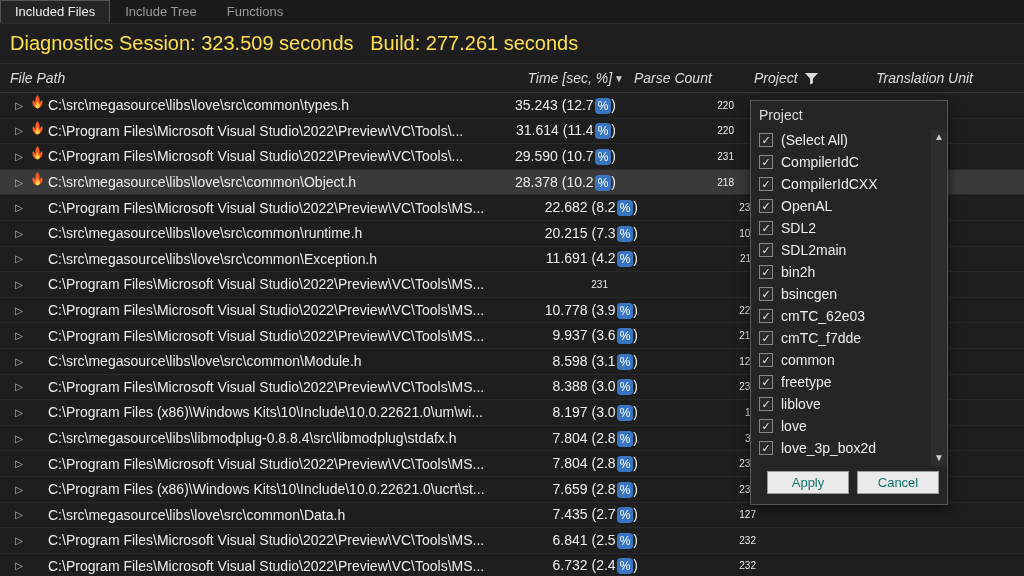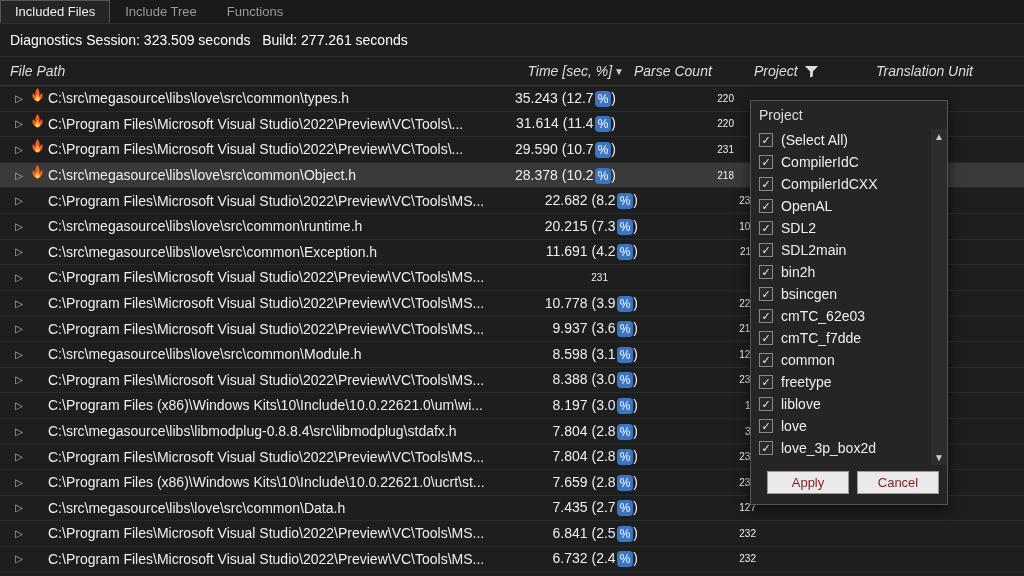--- a/index.html
+++ b/index.html
@@ -29,22 +29,22 @@
   .tab.active {
     background: #252525;
     color: #eee;
     border: 1px solid #555;
     border-bottom: 1px solid #252525;
   }
 
   
   .status {
     padding: 8px 10px;
-    color: #ffffff;
-    font-size: 14px;
+    color: #fde047;
+    font-size: 20px;
     border-bottom: 1px solid #2d2d2d;
   }
 
   
   .col-header {
     display: flex;
     align-items: center;
     padding: 6px 8px;
     border-bottom: 1px solid #3a3a3a;
     color: #ddd;
@@ -169,21 +169,21 @@
   }
   .pd-scroll .arrow { color:#ccc; font-size:10px; }
   .pd-buttons {
     display:flex;
     gap:8px;
     padding: 6px 8px 10px 8px;
     justify-content:flex-end;
   }
   .pd-btn {
     background:#eaeaea;
-    color:#7f1d1d;
+    color:#0f766e;
     border:1px solid #999;
     padding: 3px 0;
     width:82px;
     text-align:center;
     font-size:13px;
     cursor:pointer;
   }
 </style>
 </head>
 <body>

